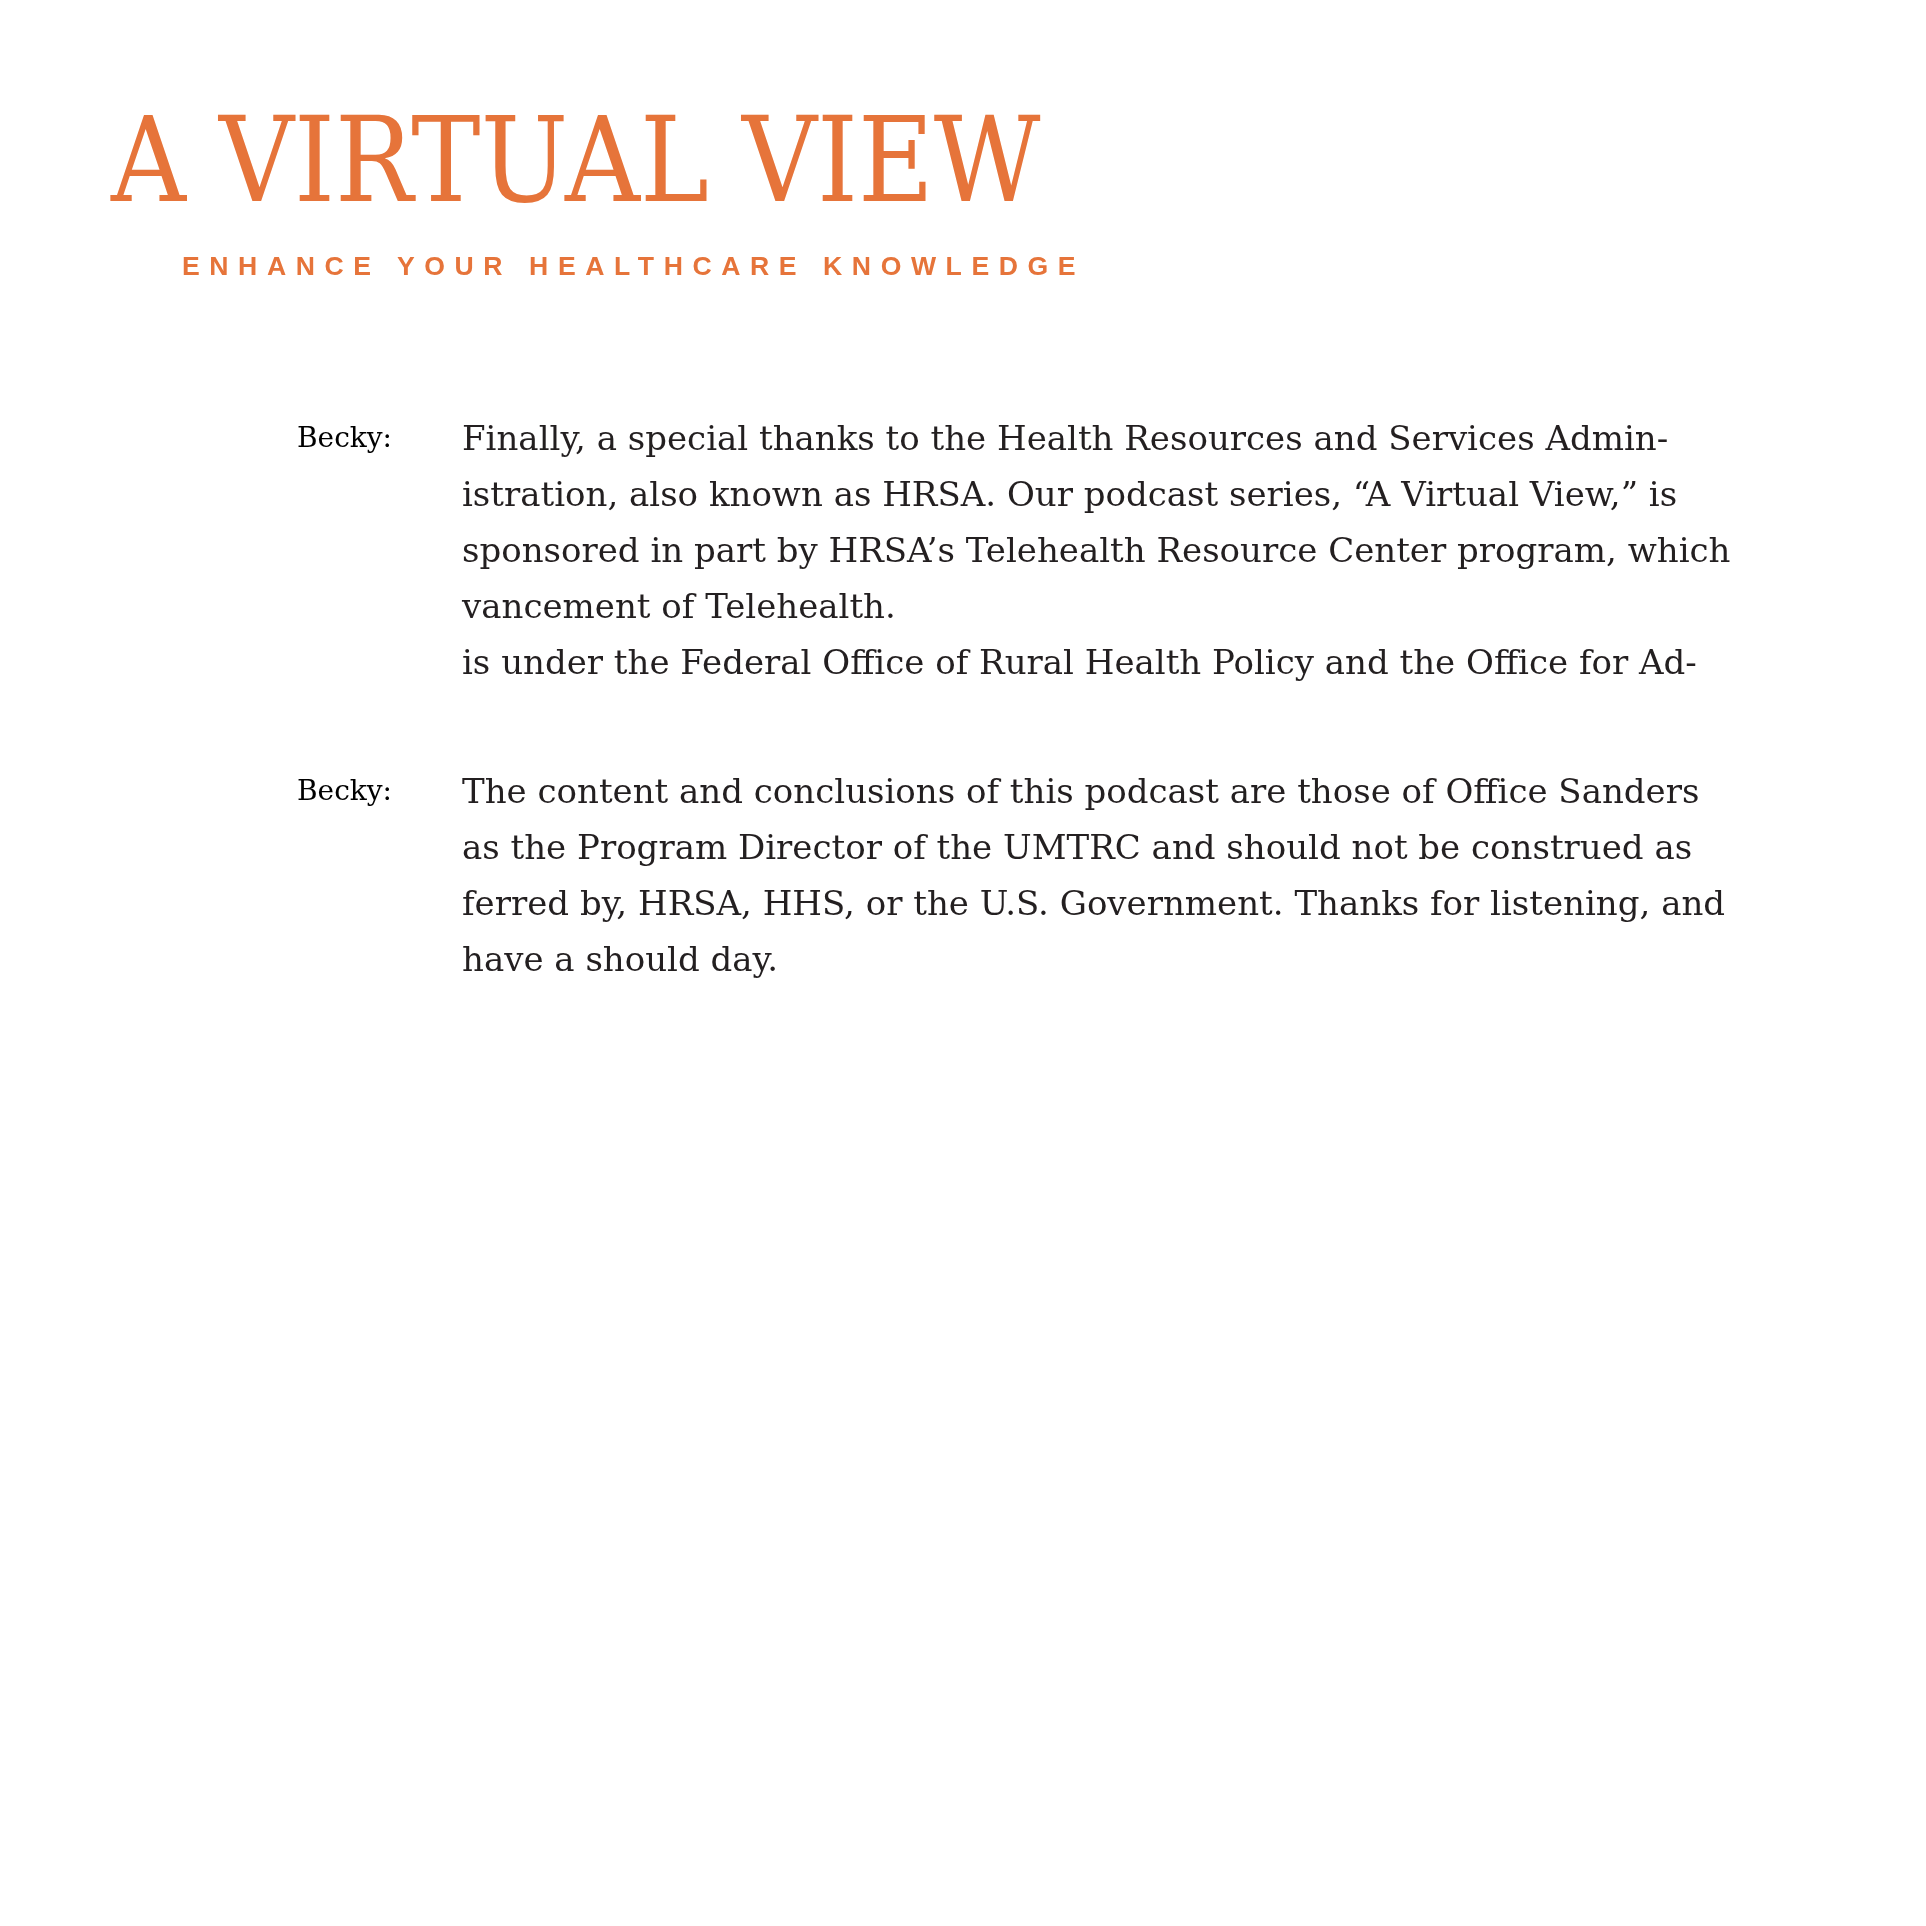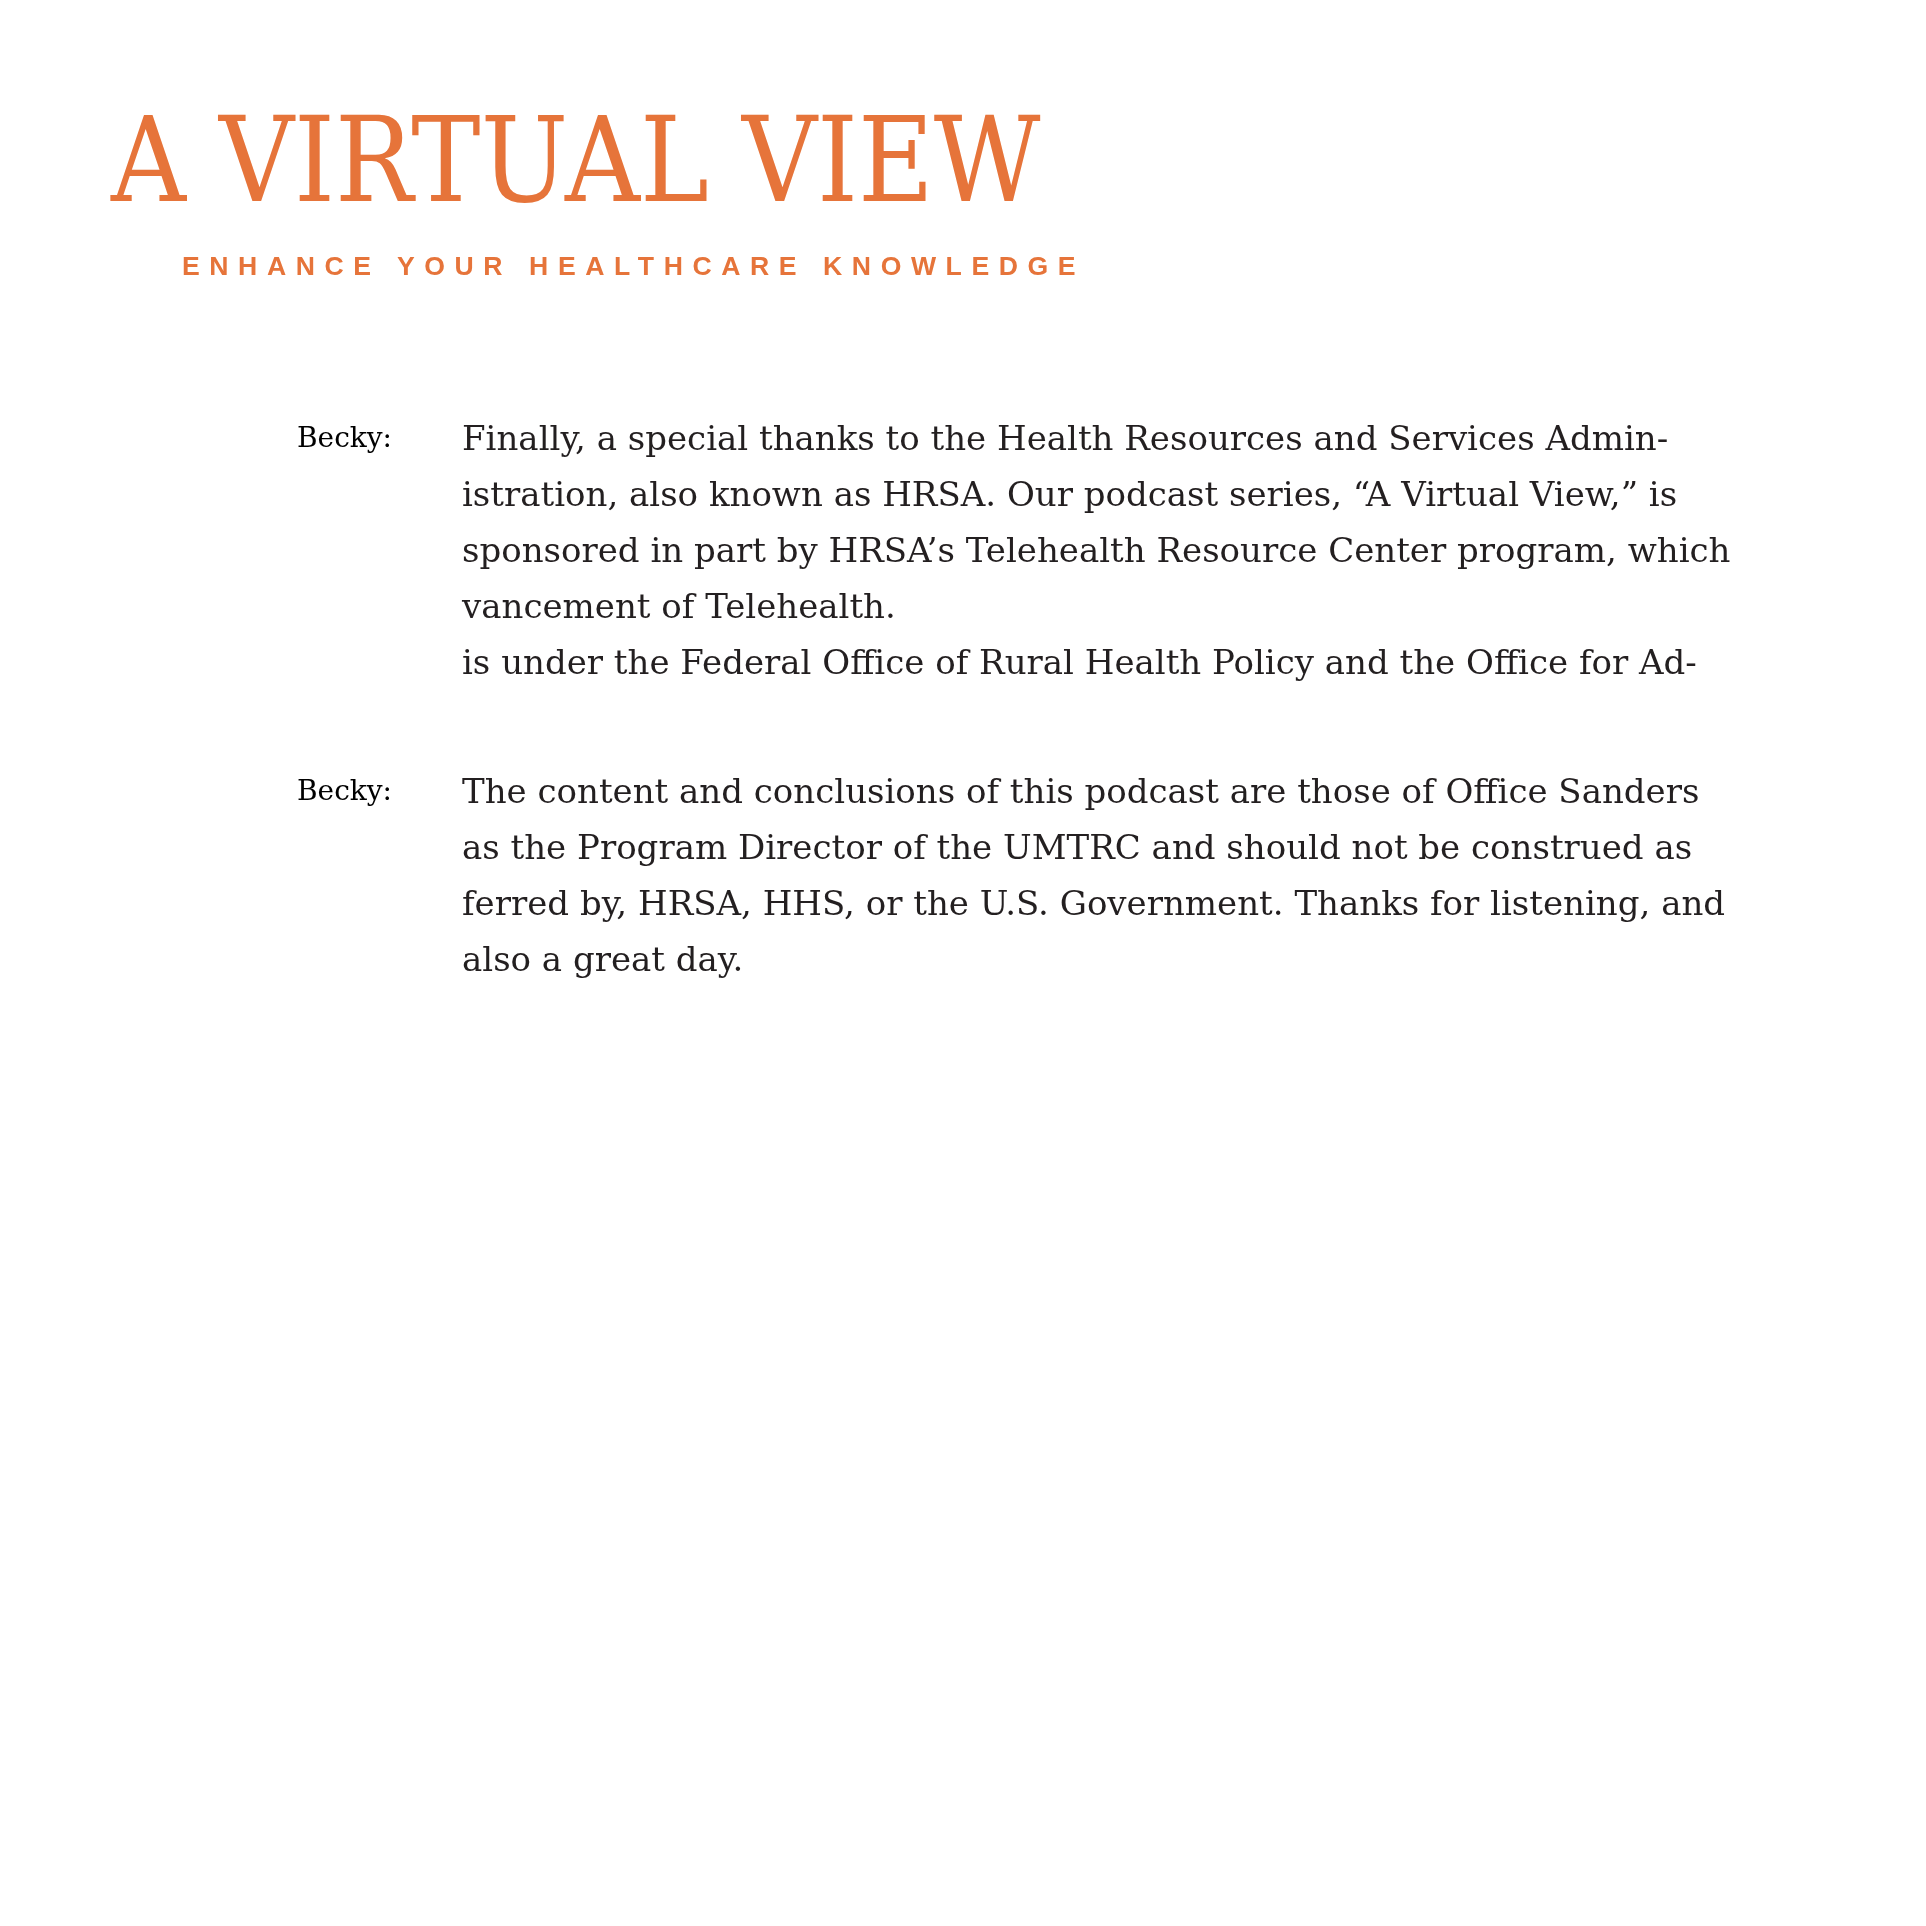--- a/index.html
+++ b/index.html
@@ -71,18 +71,18 @@
       <div class="line">is under the Federal Office of Rural Health Policy and the Office for Ad-</div>
     </div>
   </div>
 
   <div class="speech speech-2">
     <div class="speaker">Becky:</div>
     <div class="lines">
       <div class="line">The content and conclusions of this podcast are those of Office Sanders</div>
       <div class="line">as the Program Director of the UMTRC and should not be construed as</div>
       <div class="line">ferred by, HRSA, HHS, or the U.S. Government. Thanks for listening, and</div>
-      <div class="line">also a great day.</div>
+      <div class="line">have a should day.</div>
     </div>
   </div>
 
 </div>
 
 
 </body></html>

